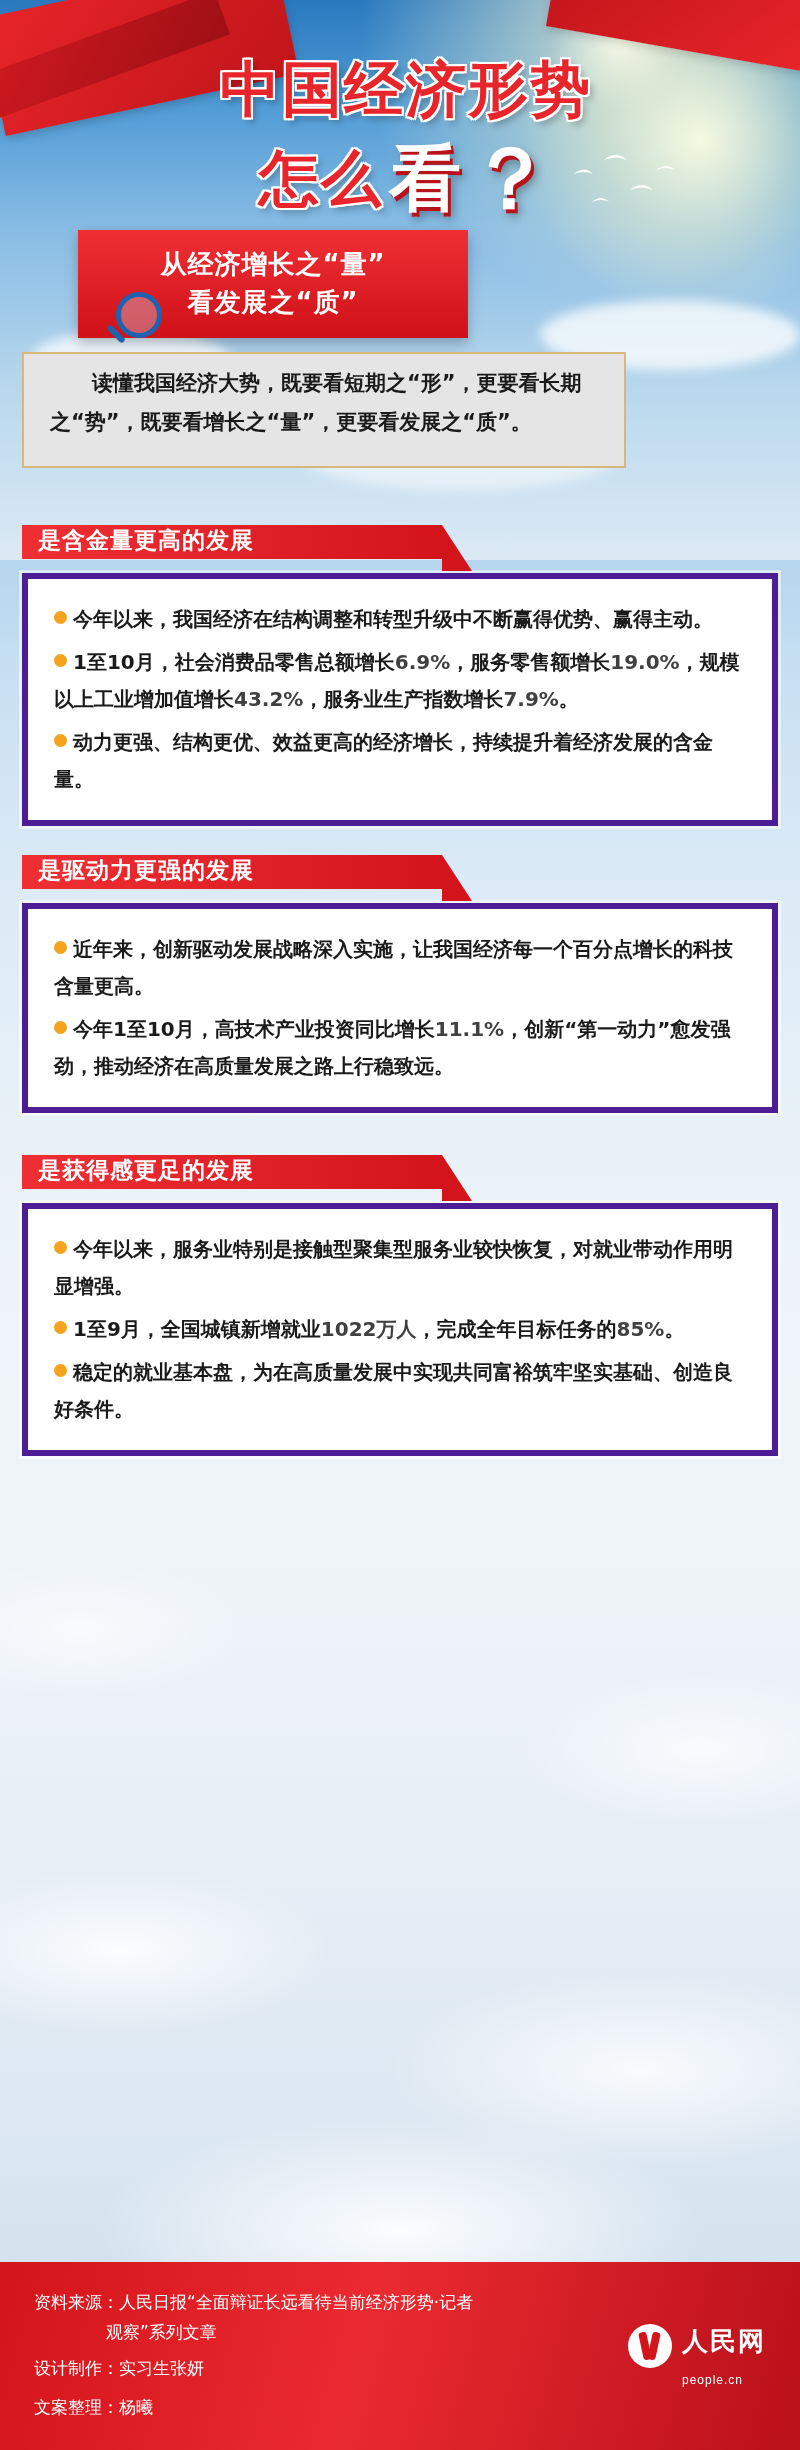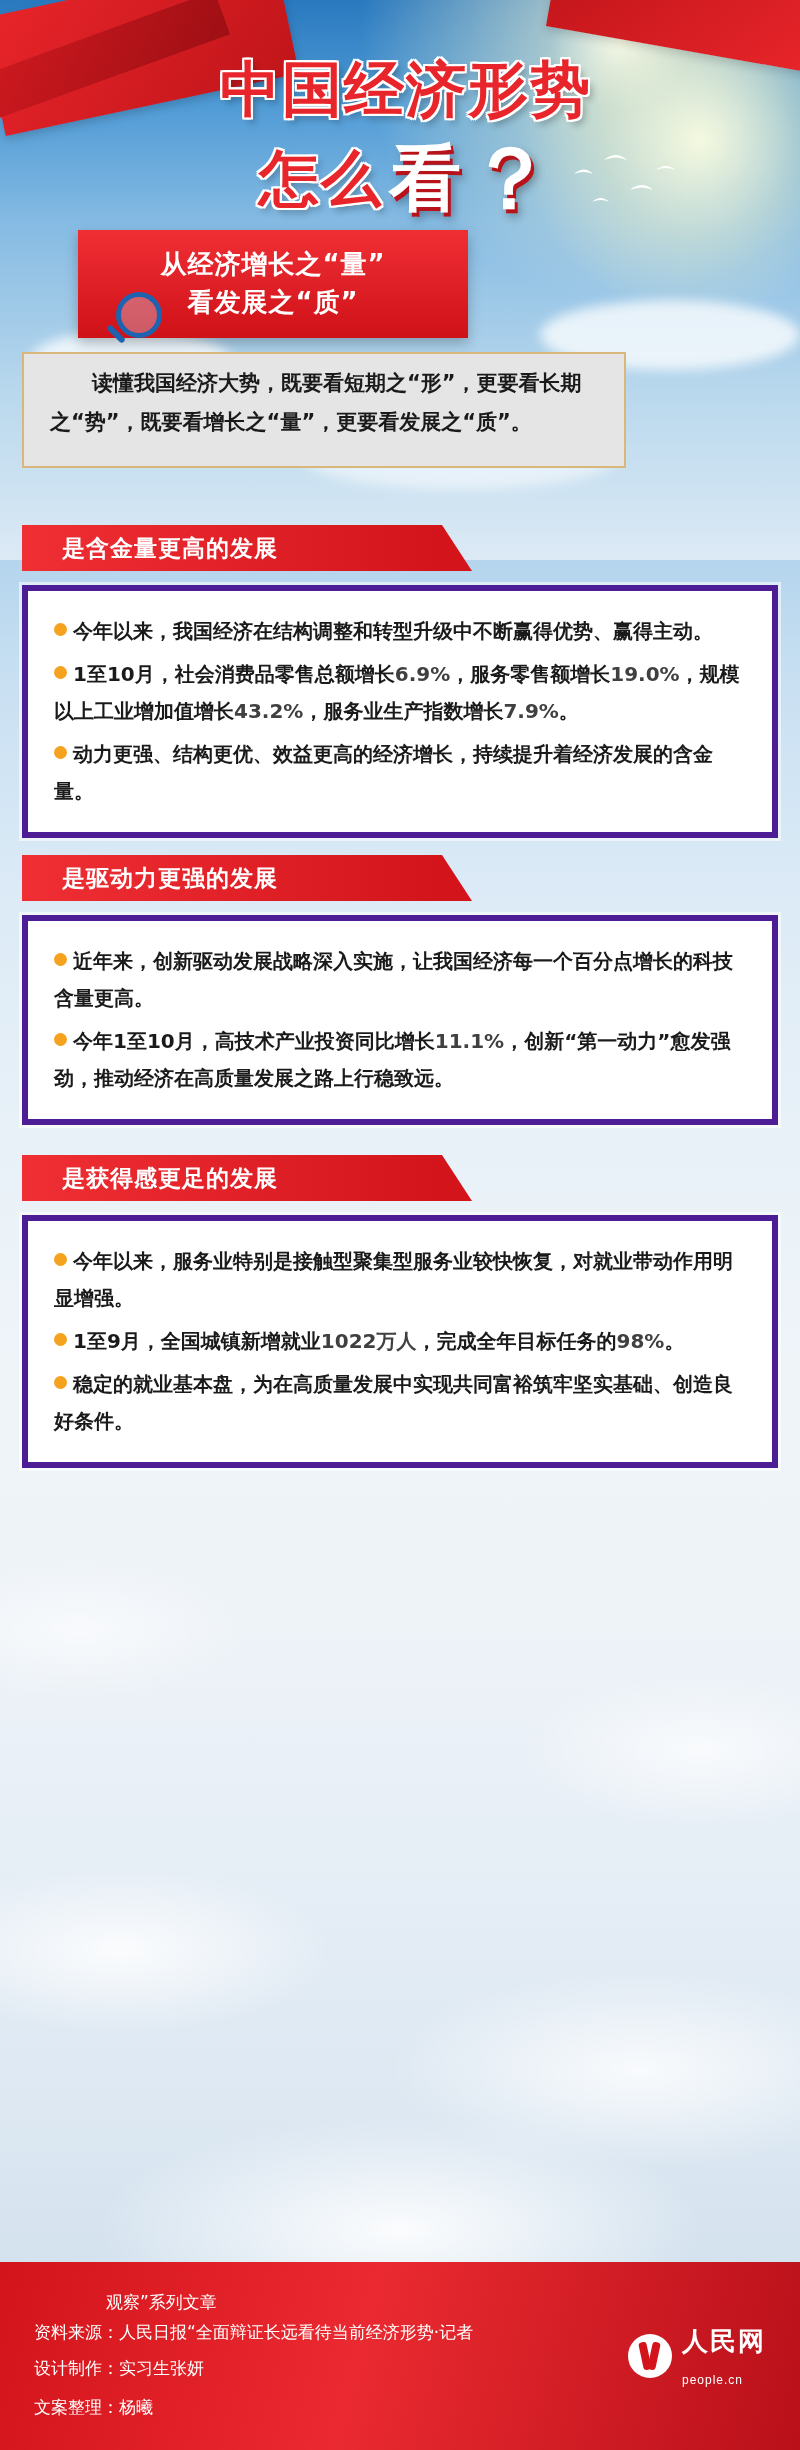--- a/index.html
+++ b/index.html
@@ -153,24 +153,24 @@
   .leadbox p {
     font-family: "DejaVu Sans", "Liberation Sans", sans-serif;
     font-size: 21px; font-weight: bold; color: #1a1a1a; line-height: 1.85;
     text-indent: 2em;
   }
 
   
   .section { position: absolute; left: 22px; width: 756px; }
   .sec-head {
     position: relative;
-    width: 420px; height: 46px;
+    width: 420px; height: 34px;
     background: linear-gradient(90deg, #ef2f34 0%, #d3141b 100%);
-    display: flex; align-items: center;
-    padding-left: 40px;
+    display: flex; align-items: flex-start;
+    padding-left: 16px;
   }
   .sec-head::after {
     content: ""; position: absolute; right: -30px; top: 0;
     width: 0; height: 0;
     border-top: 46px solid transparent;
     border-left: 30px solid #d3141b;
   }
   .sec-head span {
     font-family: "DejaVu Sans", "Liberation Sans", sans-serif;
     font-size: 23px; font-weight: bold; color: #fff; letter-spacing: 1px;
@@ -202,21 +202,21 @@
     color: #fff;
     padding: 26px 34px;
   }
   .footer .fline {
     font-family: "DejaVu Sans", "Liberation Sans", sans-serif;
     font-size: 17px; line-height: 1.75; color: #ffffff;
   }
   .footer .fline.indent { padding-left: 72px; }
   .logo-wrap {
     position: absolute; right: 34px; top: 62px;
-    display: flex; align-items: center; gap: 10px;
+    display: flex; gap: 10px;
   }
   .logo-circle {
     width: 44px; height: 44px; border-radius: 50%;
     background: #fff; position: relative;
   }
   .logo-circle::before {
     content: ""; position: absolute; left: 13px; top: 8px;
     width: 8px; height: 28px; background: #d4141b; border-radius: 3px;
     transform: rotate(-12deg);
   }
@@ -298,28 +298,28 @@
       <div class="bullet-line"><span class="dot"></span><span>今年1至10月，高技术产业投资同比增长</span><span class="hl">11.1%</span><span>，创新“第一动力”愈发强劲，推动经济在高质量发展之路上行稳致远。</span></div>
     </div>
 </div>
 
 <div class="section" id="sec2" style="top:1155px;">
   <div class="sec-head">
     <span>是获得感更足的发展</span>
   </div>
   <div class="sec-body" id="sec2body">
       <div class="bullet-line"><span class="dot"></span><span>今年以来，服务业特别是接触型聚集型服务业较快恢复，对就业带动作用明显增强。</span></div>
-      <div class="bullet-line"><span class="dot"></span><span>1至9月，全国城镇新增就业</span><span class="hl">1022万人</span><span>，完成全年目标任务的</span><span class="hl">98%</span><span>。</span></div>
+      <div class="bullet-line"><span class="dot"></span><span>1至9月，全国城镇新增就业</span><span class="hl">1022万人</span><span>，完成全年目标任务的</span><span class="hl">85%</span><span>。</span></div>
       <div class="bullet-line"><span class="dot"></span><span>稳定的就业基本盘，为在高质量发展中实现共同富裕筑牢坚实基础、创造良好条件。</span></div>
     </div>
 </div>
 
 <div class="footer">
+  <div class="fline">资料来源：人民日报“全面辩证长远看待当前经济形势·记者</div>
   <div class="fline indent">观察”系列文章</div>
-  <div class="fline">资料来源：人民日报“全面辩证长远看待当前经济形势·记者</div>
   <div class="fline" style="margin-top:6px;">设计制作：实习生张妍</div>
   <div class="fline" style="margin-top:10px;">文案整理：杨曦</div>
   <div class="logo-wrap">
     <div class="logo-circle"></div>
     <div class="logo-stack">
       <div class="logo-text-cn">人民网</div>
       <div class="logo-text-en">people.cn</div>
     </div>
   </div>
 </div>

